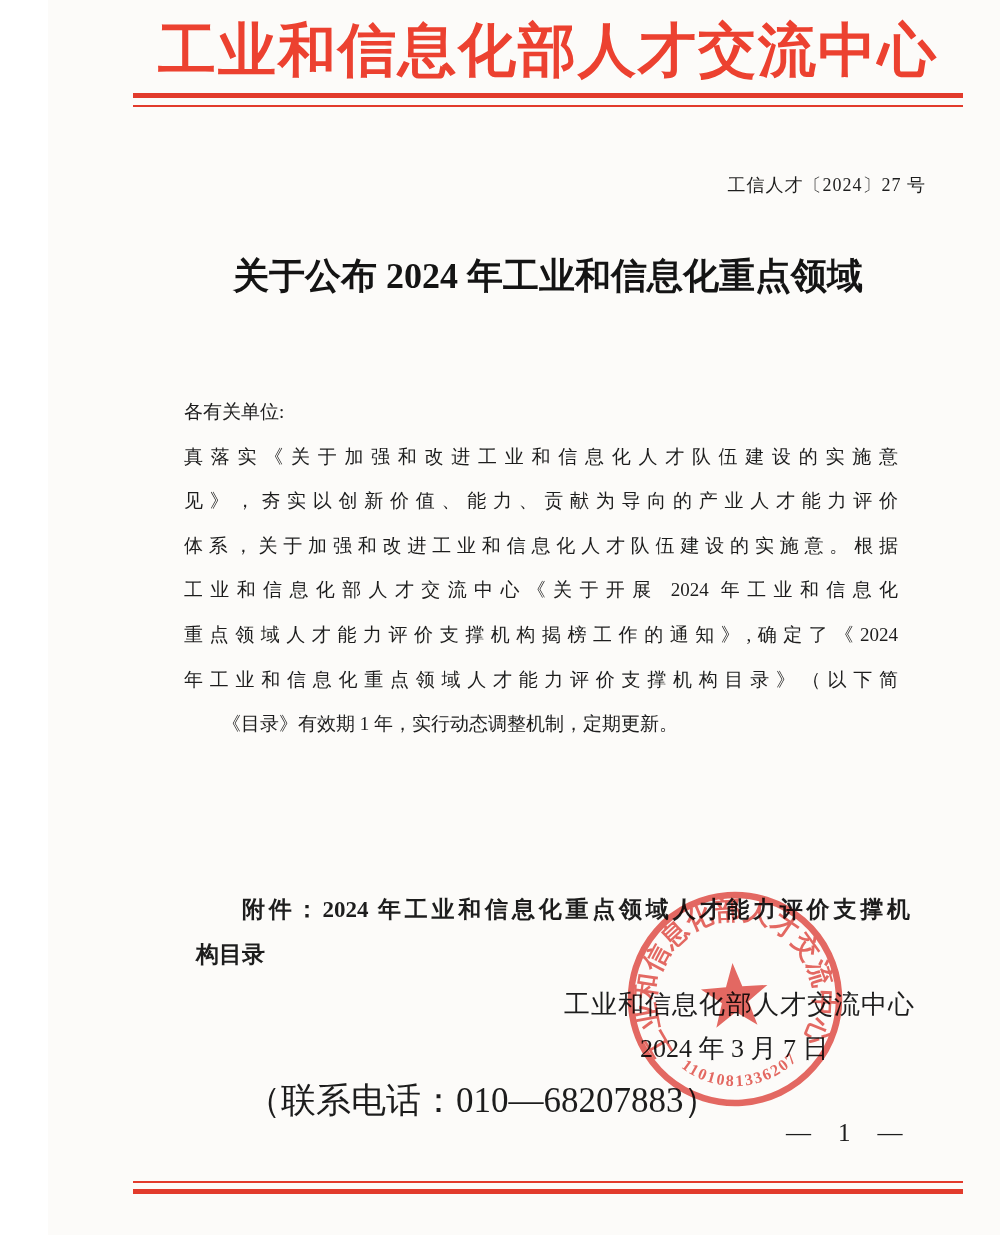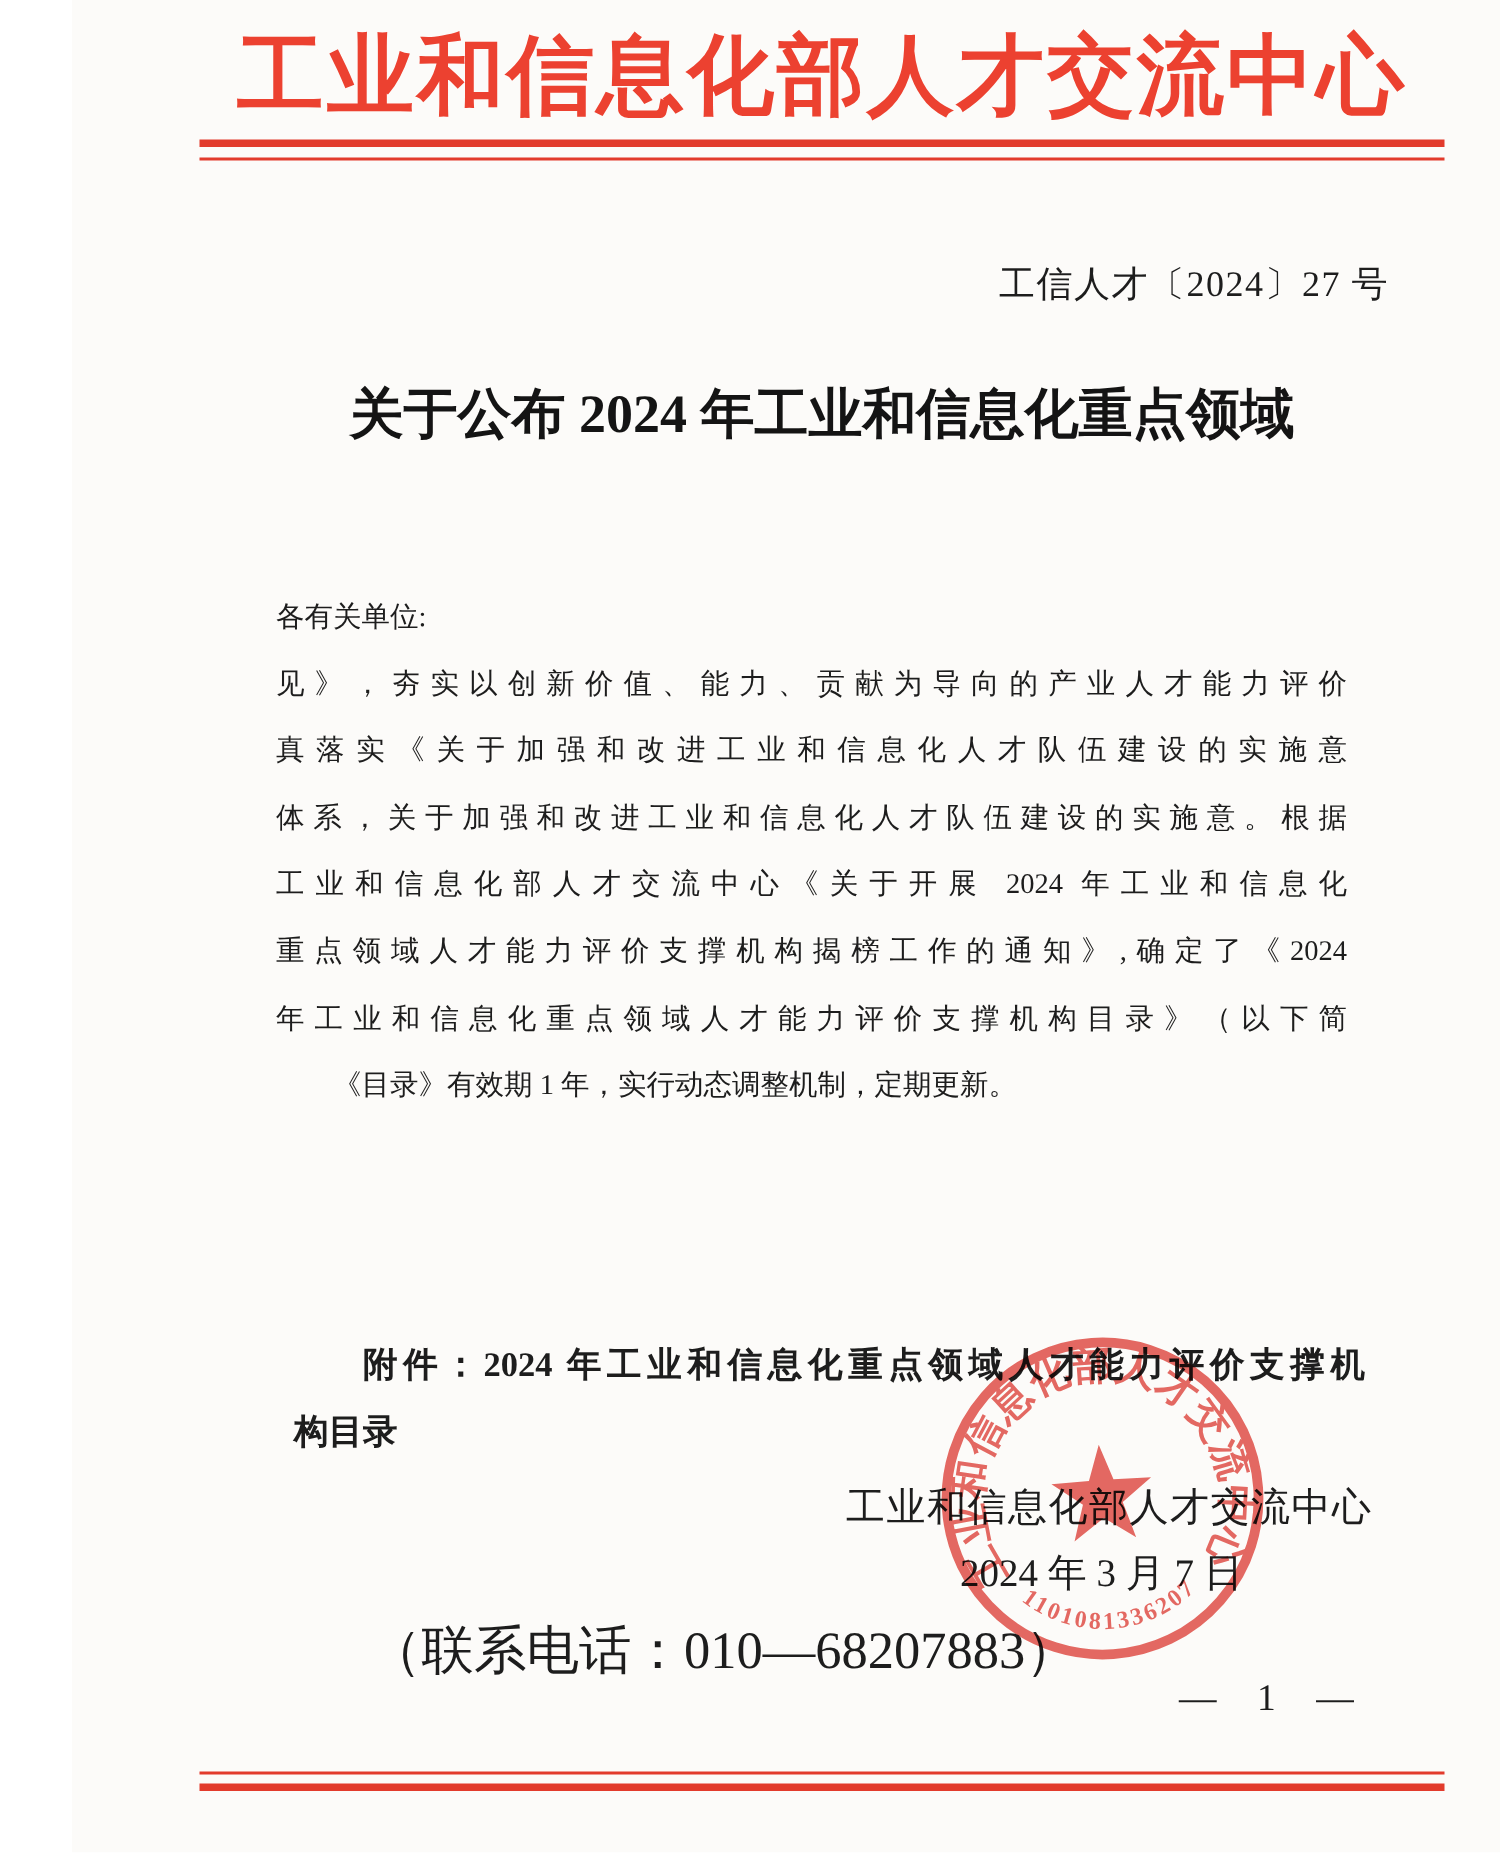--- a/index.html
+++ b/index.html
@@ -32,21 +32,21 @@
     white-space: nowrap;
   }
   .rule { position: absolute; left: 85px; width: 830px; background: var(--rule-red); }
   .rule-top-thick { top: 93px; height: 5px; }
   .rule-top-thin { top: 105px; height: 2px; }
   .rule-bottom-thin { top: 1181px; height: 2px; }
   .rule-bottom-thick { top: 1189px; height: 5px; }
   .doc-number {
     position: absolute;
     top: 173px; right: 122px;
-    font-size: 24px;
+    font-size: 18px;
     letter-spacing: 1px;
     white-space: nowrap;
   }
   .doc-title {
     position: absolute;
     top: 252px; left: 0; width: 100%;
     text-align: center;
     font-size: 36px;
     font-weight: 700;
     line-height: 48px;
@@ -117,22 +117,22 @@
 
   <div class="doc-number">工信人才〔2024〕27 号</div>
 
   <div class="doc-title">
     <div>关于公布 2024 年工业和信息化重点领域</div>
   </div>
 
   <div class="body-block">
     <div class="salutation">各有关单位:</div>
     <div>
+        <div class="body-line fill">真落实《关于加强和改进工业和信息化人才队伍建设的实施意</div>
         <div class="body-line fill">见》，夯实以创新价值、能力、贡献为导向的产业人才能力评价</div>
-        <div class="body-line fill">真落实《关于加强和改进工业和信息化人才队伍建设的实施意</div>
         <div class="body-line fill">体系，关于加强和改进工业和信息化人才队伍建设的实施意。根据</div>
         <div class="body-line fill">工业和信息化部人才交流中心《关于开展 2024 年工业和信息化</div>
         <div class="body-line fill">重点领域人才能力评价支撑机构揭榜工作的通知》,确定了《2024</div>
         <div class="body-line fill">年工业和信息化重点领域人才能力评价支撑机构目录》（以下简</div>
         <div class="body-line indent">《目录》有效期 1 年，实行动态调整机制，定期更新。</div>
       </div>
   </div>
 
   <div class="attachment-block">
       <div class="body-line indent fill">附件：2024 年工业和信息化重点领域人才能力评价支撑机</div>

